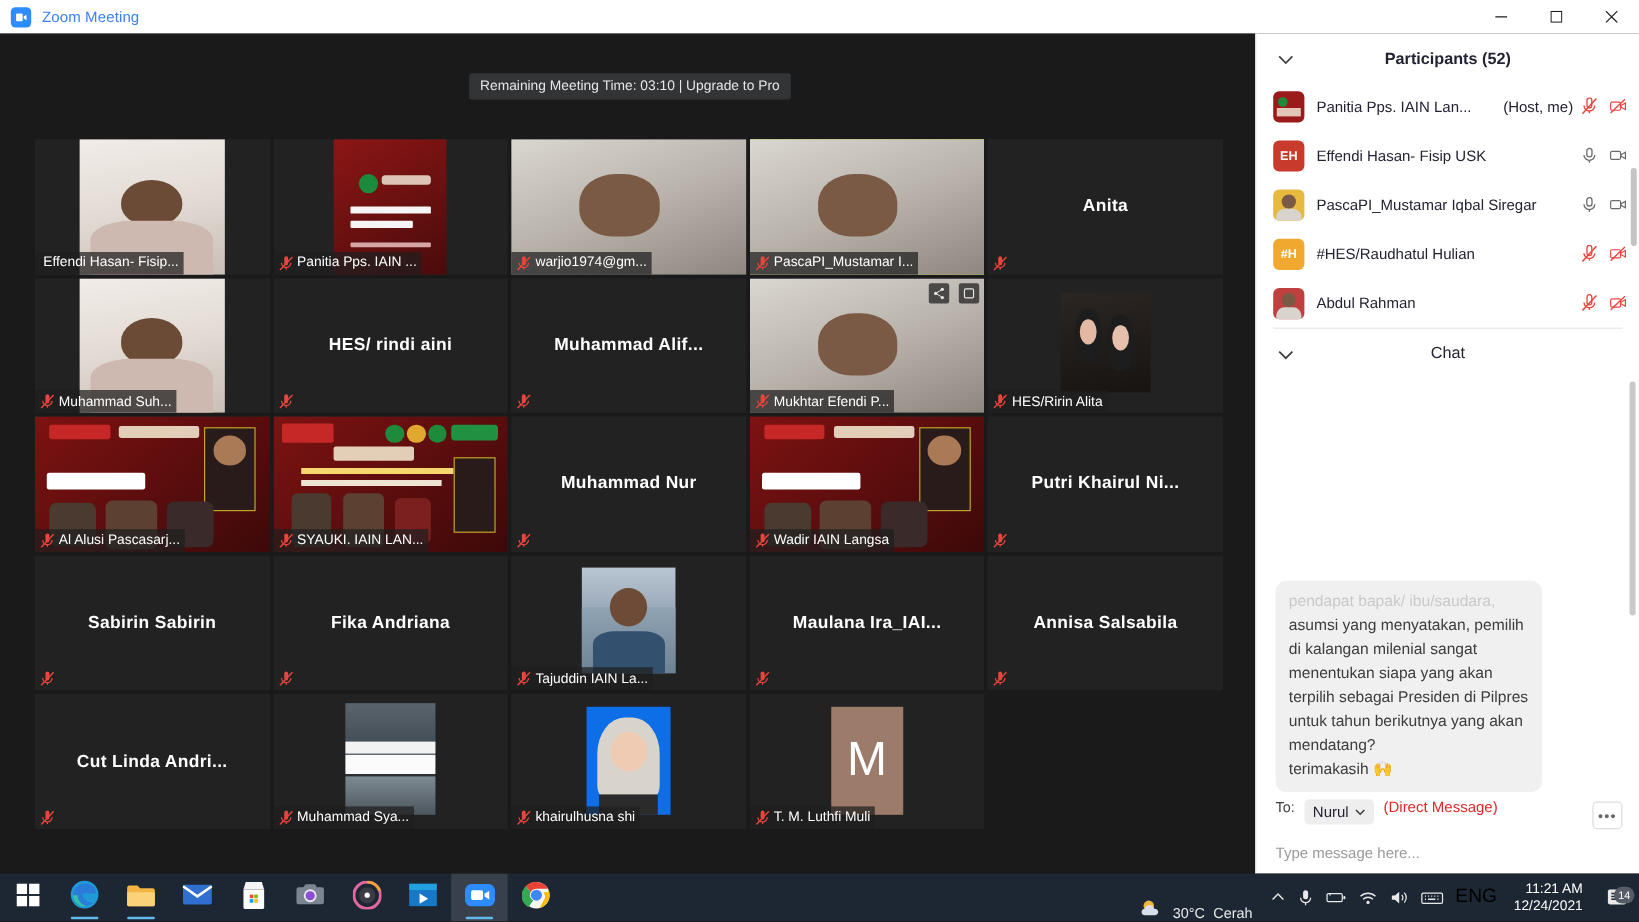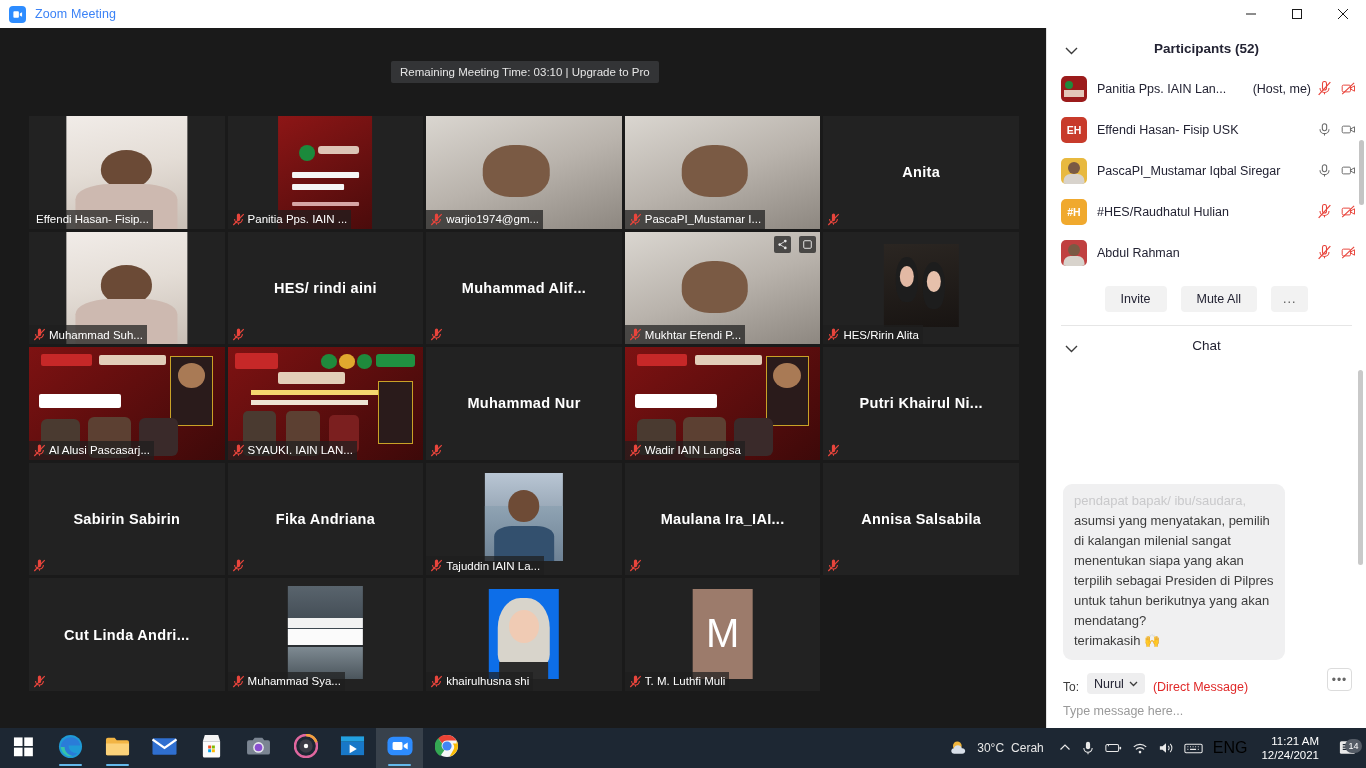--- a/index.html
+++ b/index.html
@@ -99,21 +99,21 @@
                     font-weight:normal; color:#232333; }
 
   .chatbody { flex:1 1 auto; position:relative; overflow:hidden; padding:0 16px; }
   .bubble { background:#f0f0f1; border-radius:9px; padding:7px 11px 9px 11px;
             font-size:13px; line-height:20px; color:#3c3c3c; width:222px;
             position:absolute; bottom:6px; left:16px; }
   .bubble .cut { display:block; color:#c9c9cb; }
   .chatScroll { position:absolute; right:3px; top:6px; width:5px; height:195px;
                 background:#c9c9c9; border-radius:3px; }
 
-  .chat-to { height:28px; display:flex; align-items:flex-end; padding:0 16px;
+  .chat-to { height:28px; display:flex; align-items:flex-start; padding:0 16px;
              flex:0 0 auto; position:relative; }
   .chat-to .lbl { font-size:12px; color:#3c3c3c; }
   .toSel { background:#eeeeef; border-radius:4px; height:21px; margin-left:8px;
            display:flex; align-items:center; padding:0 7px; gap:5px;
            font-size:12.5px; color:#232333; cursor:pointer; }
   .dm { font-size:12.5px; color:#e02828; margin-left:8px; }
   .toDots { position:absolute; right:14px; top:2px; width:25px; height:23px;
             border:1px solid #dcdcdc; border-radius:4px; display:flex;
             align-items:center; justify-content:center; color:#666;
             font-size:12px; letter-spacing:1px; }
@@ -130,21 +130,21 @@
   .taskbar { height:40px; background:#1d2733; display:flex; align-items:center;
              position:relative; }
   .tb-left { display:flex; align-items:center; height:40px; }
   .tkitem { width:47px; height:40px; display:flex; align-items:center;
             justify-content:center; position:relative; }
   .tkitem.run::after { content:""; position:absolute; bottom:2px; left:12px;
                        width:23px; height:2.5px; background:#63b9ec; border-radius:2px; }
   .tkitem.act { background:rgba(255,255,255,.12); }
   .tk-right { position:absolute; right:0; top:0; height:40px; display:flex;
               align-items:center; gap:0; }
-  .tkw { display:flex; align-items:center; height:40px; padding:0 6px; gap:7px; }
+  .tkw { display:flex; align-items:flex-end; height:40px; padding:0 6px; gap:7px; }
   .tkw .t { color:#e9e9e9; font-size:12px; }
   .tktray { display:flex; align-items:center; gap:10px; padding:0 9px; }
   .tkclock { color:#fff; font-size:11.5px; line-height:14px; text-align:right;
              padding:0 9px 0 5px; }
   .tknotif { width:38px; height:24px; display:flex; align-items:center;
              justify-content:center; position:relative; }
   .badge { position:absolute; right:4px; bottom:7px; background:#555c66;
            color:#fff; font-size:9px; border-radius:9px; width:17px; height:14px;
            display:flex; align-items:center; justify-content:center; }
 </style>
@@ -640,25 +640,20 @@
             </svg>
             <svg viewBox="0 0 20 18">
               <rect x="1.6" y="4.5" width="11" height="9" rx="1.6" fill="none" stroke="#e8453c" stroke-width="1.3"></rect>
               <path d="M13 8.2l5-2.8v7.2l-5-2.8z" fill="none" stroke="#e8453c" stroke-width="1.3"></path>
               <path d="M1.6 16.6L17.5 1.4" stroke="#e8453c" stroke-width="1.5"></path>
             </svg>
           </span>
         </div>
       </div>
 
-    <div class="pbtns">
-      <button class="pbtn">Invite</button>
-      <button class="pbtn">Mute All</button>
-      <button class="pbtn dots">...</button>
-    </div>
 
     <div class="divider"></div>
 
     <div class="chat-head">
       <span class="chev">
         <svg width="13" height="8" viewBox="0 0 13 8">
             <path d="M1 1l5.5 5.5L12 1" fill="none" stroke="#3c3c3c" stroke-width="1.4"></path>
           </svg>
       </span>
       <span class="ttl">Chat</span>

